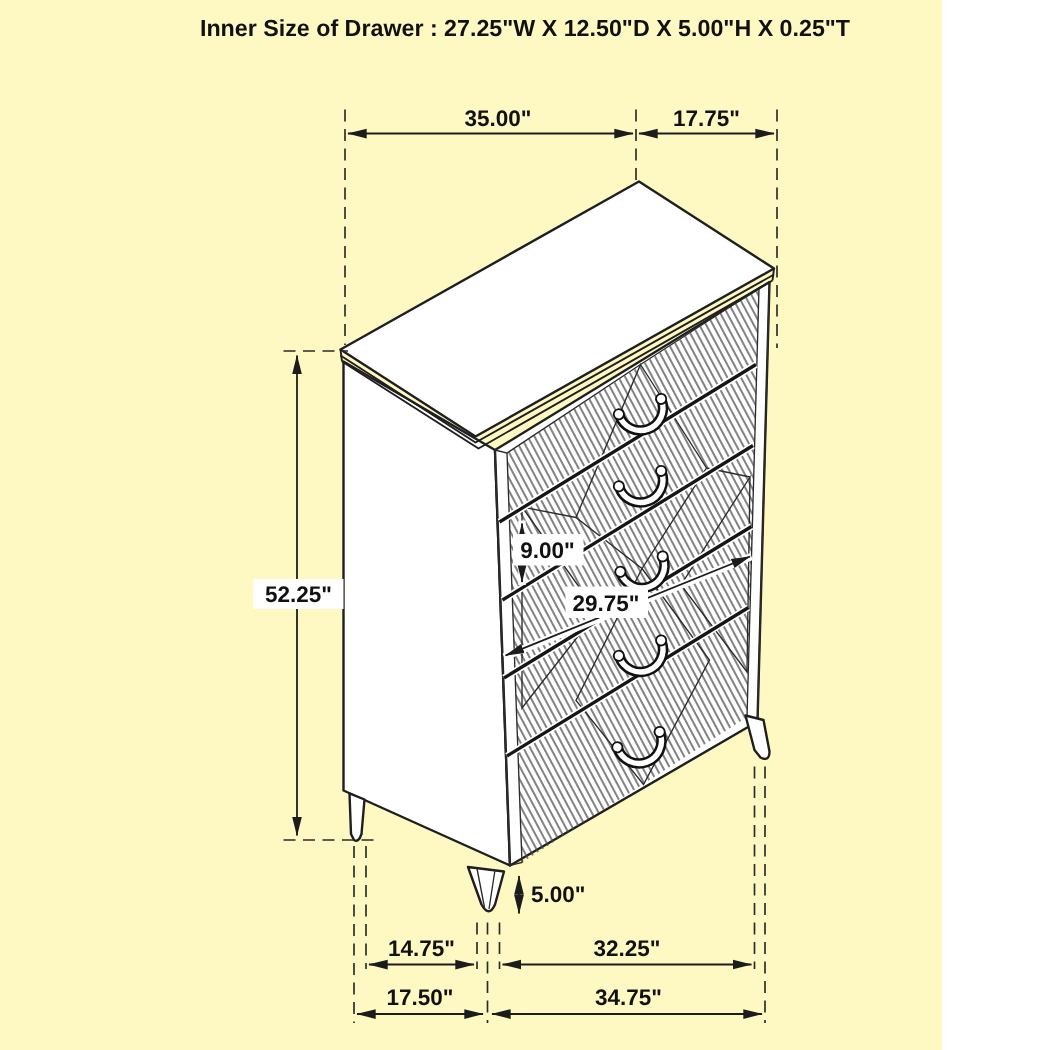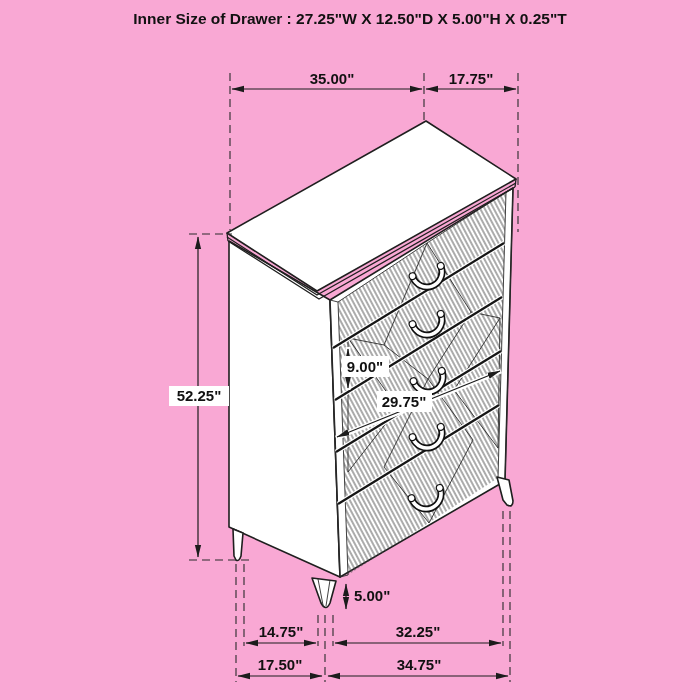--- a/index.html
+++ b/index.html
@@ -1,17 +1,17 @@
 <!DOCTYPE html>
 <html><head>
 <meta charset="utf-8">
 <style>
   html,body { margin:0; padding:0; background:#ffffff; }
   .stage {
-    position:relative; width:700px; height:700px; background:#f9a8d4;
+    position:relative; width:628px; height:700px; background:#fef9c3;
     font-family:"Liberation Sans", sans-serif; overflow:hidden;
   }
   svg text { fill:#111; }
   .title-t { font:bold 15.5px "Liberation Sans", sans-serif; }
   .dim-t   { font:bold 15px "Liberation Sans", sans-serif; }
   .outline { fill:#ffffff; stroke:#1f1f1f; stroke-width:1.6; stroke-linejoin:round; }
   .edge    { stroke:#1f1f1f; stroke-width:1.3; fill:none; stroke-linejoin:round; }
   .thin    { stroke:#2b2b2b; stroke-width:0.9; fill:none; }
   .dimline { stroke:#1c1c1c; stroke-width:1.2; fill:none; }
   .casing  { stroke:#ffffff; stroke-width:5; fill:none; }

